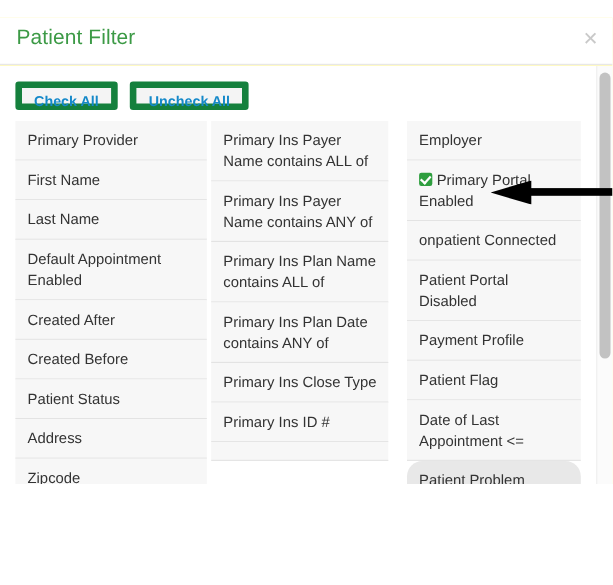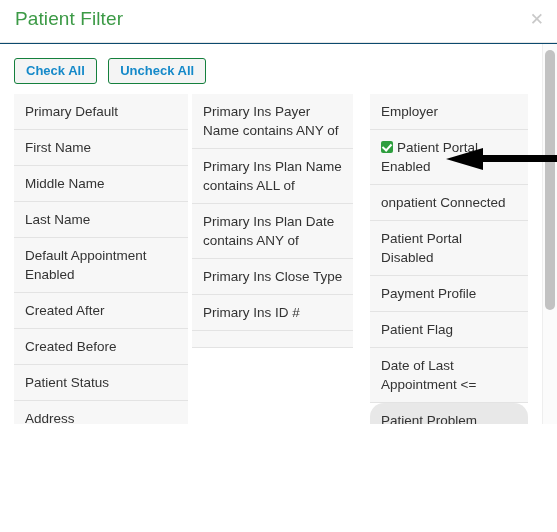--- a/index.html
+++ b/index.html
@@ -10,22 +10,23 @@
     height: 532px;
     overflow: hidden;
     background: #ffffff;
     font-family: "Liberation Sans", sans-serif;
   }
 
   #modal {
     position: relative;
     width: 557px;
     height: 424px;
-    background: #0c4a6e;
+    background: #fef9c3;
     overflow: hidden;
+    margin-top: 16px;
   }
 
   
   #modal-header {
     position: absolute;
     left: 0; top: 0;
     width: 557px;
     height: 43px;
     border-bottom: 1px solid #e5e5e5;
     background: #ffffff;
@@ -71,21 +72,21 @@
   }
   .tool-btn {
     display: inline-block;
     height: 26px;
     padding: 0 11px;
     line-height: 24px;
     font-size: 13px;
     font-weight: bold;
     color: #1589c9;
     background: #f4f4f4;
-    border: 1px solid #15803d;
+    border: 6px solid #15803d;
     border-radius: 3px;
     cursor: pointer;
     vertical-align: top;
     font-family: "Liberation Sans", sans-serif;
   }
   .tool-btn + .tool-btn { margin-left: 7px; text-align: right; }
 
   
   .column {
     position: absolute;
@@ -197,42 +198,43 @@
   </div>
 
   <div id="modal-body">
 
     <div id="toolbar">
       <span class="tool-btn">Check All</span>
       <span class="tool-btn">Uncheck All</span>
     </div>
 
     <div class="column" id="col-1">
-        <div class="list-item"><span>Primary Default</span></div>
+        <div class="list-item"><span>Primary Provider</span></div>
         <div class="list-item"><span>First Name</span></div>
-        <div class="list-item"><span>Middle Name</span></div>
         <div class="list-item"><span>Last Name</span></div>
         <div class="list-item"><span>Default Appointment Enabled</span></div>
         <div class="list-item"><span>Created After</span></div>
         <div class="list-item"><span>Created Before</span></div>
         <div class="list-item"><span>Patient Status</span></div>
         <div class="list-item"><span>Address</span></div>
+        <div class="list-item"><span>Zipcode</span></div>
         <div class="list-item"></div>
       </div>
     <div class="column" id="col-2">
+        <div class="list-item"><span>Primary Ins Payer Name contains ALL of</span></div>
         <div class="list-item"><span>Primary Ins Payer Name contains ANY of</span></div>
         <div class="list-item"><span>Primary Ins Plan Name contains ALL of</span></div>
         <div class="list-item"><span>Primary Ins Plan Date contains ANY of</span></div>
         <div class="list-item"><span>Primary Ins Close Type</span></div>
         <div class="list-item"><span>Primary Ins ID #</span></div>
         <div class="list-item"></div>
       </div>
     <div class="column" id="col-3">
         <div class="list-item"><span>Employer</span></div>
-        <div class="list-item"><span class="chk"></span><span>Patient Portal Enabled</span></div>
+        <div class="list-item"><span class="chk"></span><span>Primary Portal Enabled</span></div>
         <div class="list-item"><span>onpatient Connected</span></div>
         <div class="list-item"><span>Patient Portal Disabled</span></div>
         <div class="list-item"><span>Payment Profile</span></div>
         <div class="list-item"><span>Patient Flag</span></div>
         <div class="list-item"><span>Date of Last Appointment &lt;=</span></div>
         <div class="list-item hovered"><span>Patient Problem contains ALL of</span></div>
         <div class="list-item"><span>Patient Problem contains ANY of</span></div>
       </div>
 
     <div id="scroll-track">

